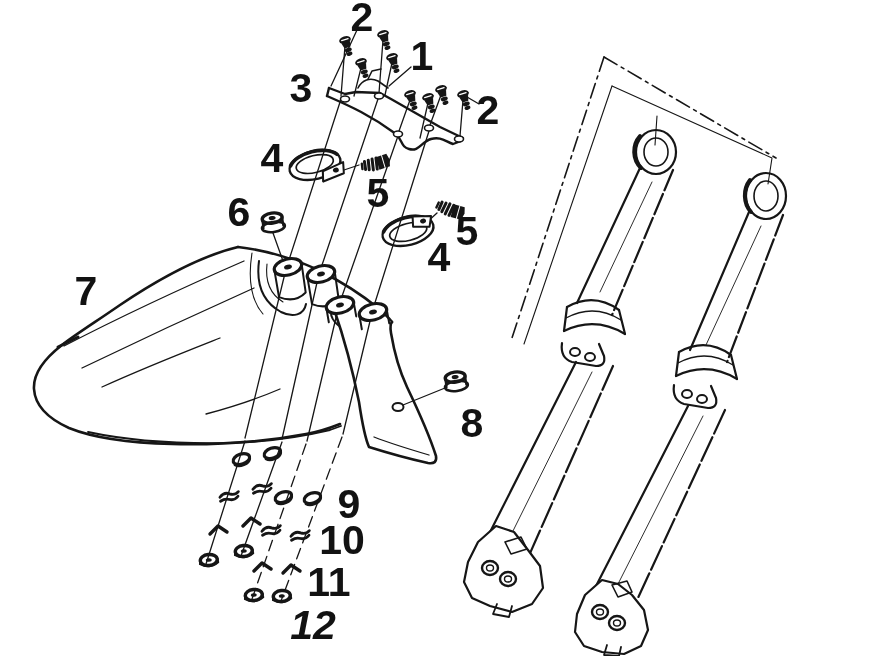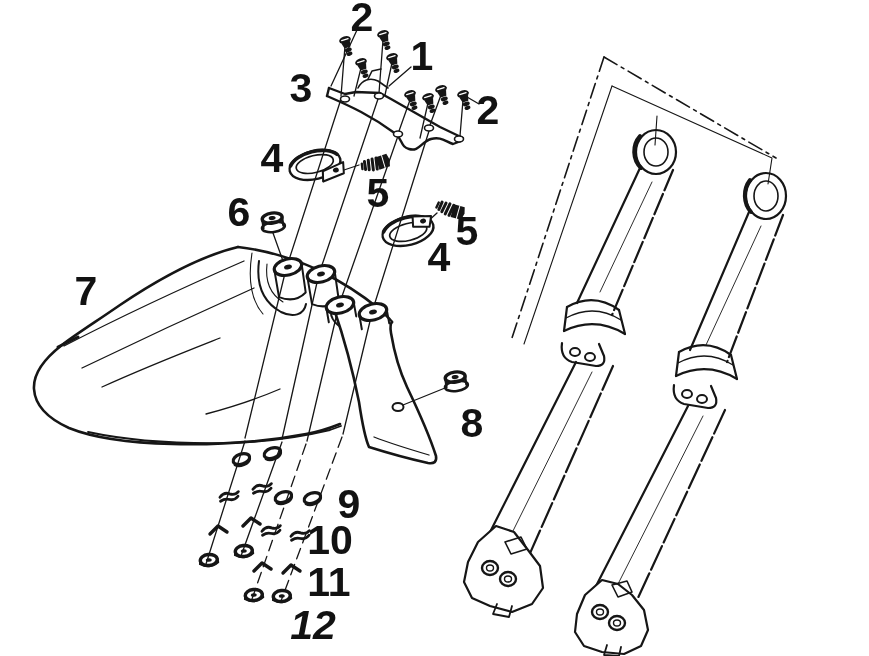--- a/index.html
+++ b/index.html
@@ -294,17 +294,17 @@
       <div class="part-label" style="left: 301px; top: 88px;">3</div>
       <div class="part-label" style="left: 488px; top: 110px;">2</div>
       <div class="part-label" style="left: 272px; top: 158px;">4</div>
       <div class="part-label" style="left: 378px; top: 193px;">5</div>
       <div class="part-label" style="left: 239px; top: 212px;">6</div>
       <div class="part-label" style="left: 467px; top: 231px;">5</div>
       <div class="part-label" style="left: 439px; top: 257px;">4</div>
       <div class="part-label" style="left: 86px; top: 291px;">7</div>
       <div class="part-label" style="left: 472px; top: 423px;">8</div>
       <div class="part-label" style="left: 349px; top: 504px;">9</div>
-      <div class="part-label" style="left: 330px; top: 540px;">10</div>
+      <div class="part-label" style="left: 342px; top: 540px;">10</div>
       <div class="part-label" style="left: 329px; top: 582px;">11</div>
       <div class="part-label" style="left: 313px; top: 625px; font-style: italic;">12</div>
     </div>
 </div>
 
 </body></html>

